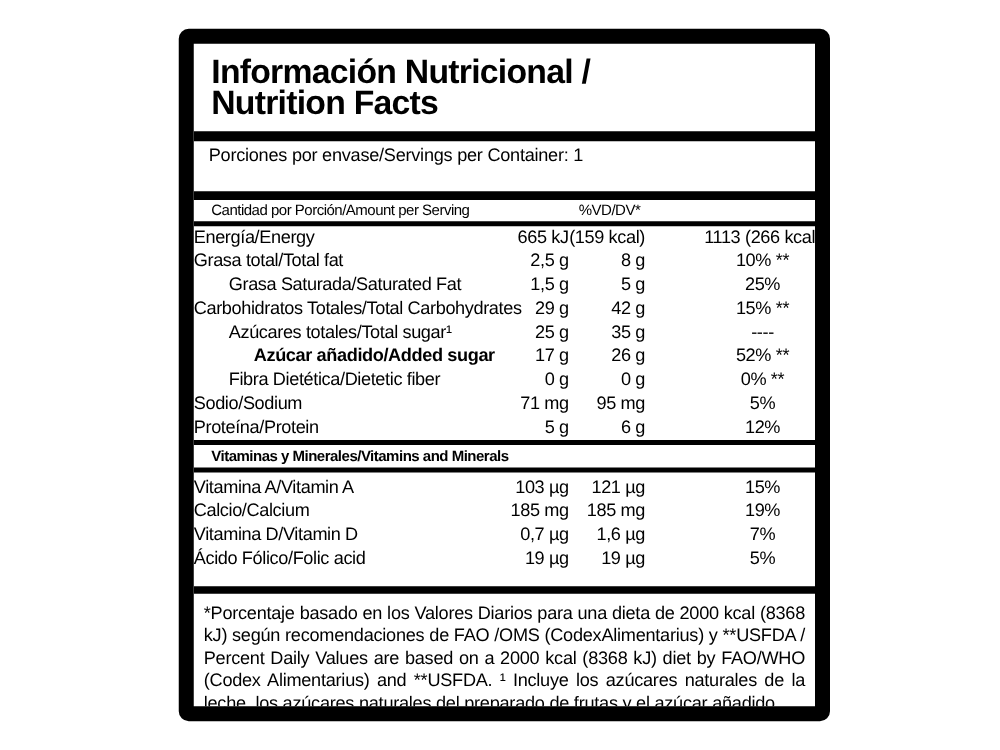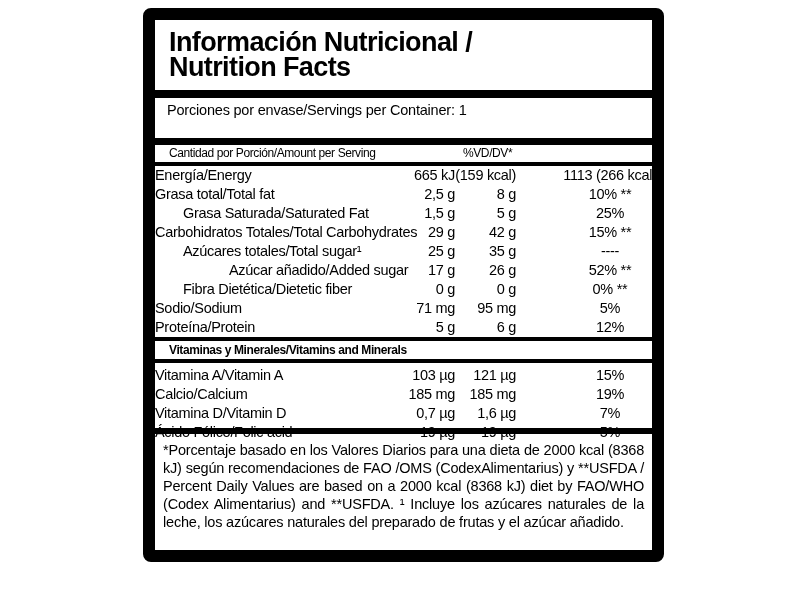--- a/index.html
+++ b/index.html
@@ -6,21 +6,21 @@
     margin: 0; padding: 0;
     width: 800px; height: 600px;
     background: #ffffff;
     font-family: "Liberation Sans", sans-serif;
     color: #000000;
     -webkit-font-smoothing: antialiased;
   }
   .page { position: relative; width: 800px; height: 600px; background: #ffffff; }
 
   .nf-label {
-    position: absolute; left: 143px; top: 8px;
+    position: absolute; left: 143px; top: 23px;
     width: 521px; height: 554px;
     box-sizing: border-box;
     border: 12px solid #000;
     border-radius: 8px;
     background: #ffffff;
     overflow: hidden;
   }
   .inner { position: relative; width: 497px; height: 530px; }
 
   .title-block { height: 70px; box-sizing: border-box; padding: 10px 0 0 14px; }
@@ -34,24 +34,24 @@
   .bar-6 { height: 6px; } .bar-4 { height: 4px; }
 
   .serving { height: 40px; box-sizing: border-box; padding: 3px 0 0 12px;
     font-size: 14.5px; line-height: 19px; letter-spacing: -0.2px; }
 
   .colhead { position: relative; height: 17px; font-size: 12px; font-weight: normal; line-height: 17px; }
   .colhead .amount { position: absolute; left: 14px; top: 0; letter-spacing: -0.4px; white-space: nowrap; }
   .colhead .dv { position: absolute; left: 308px; top: 0; letter-spacing: -0.4px; }
 
   .rows { height: 171px; padding: 0; }
-  .vrows { height: 65px; box-sizing: border-box; padding-top: 3px; }
+  .vrows { height: 91px; box-sizing: border-box; padding-top: 3px; }
   .row { position: relative; height: 19px; font-size: 14.5px; line-height: 19px; letter-spacing: -0.3px; }
   .lbl { display: inline-block; white-space: nowrap; }
-  .ind0 { } .ind1 { padding-left: 28px; } .ind2 { padding-left: 74px; }
+  .ind0 { } .ind1 { padding-left: 28px; } .ind2 { padding-left: 48px; font-weight: bold; }
   .c1 { position: absolute; top: 0; right: 197px; width: 110px; text-align: right; }
   .c2 { position: absolute; top: 0; right: 136px; width: 85px; text-align: right; }
   .c3 { position: absolute; top: 0; left: 355px; width: 120px; text-align: center; margin-left: 40px; }
 
   .vhead { height: 18px; font-size: 12px; font-weight: bold; line-height: 18px;
     padding-left: 14px; letter-spacing: -0.4px; }
 
   .footnote {
     box-sizing: border-box; padding: 7px 8px 0 8px;
     font-size: 14.5px; line-height: 18px; letter-spacing: -0.2px;

